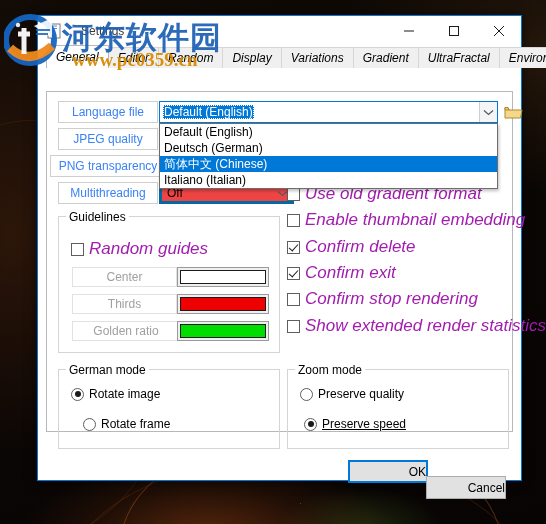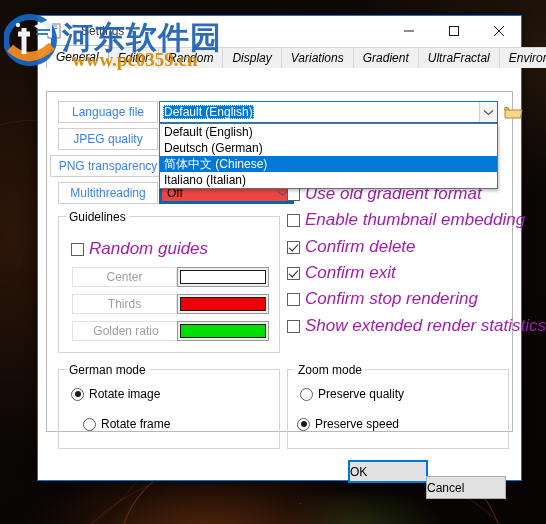--- a/index.html
+++ b/index.html
@@ -319,21 +319,21 @@
   .dlgbtn {
     position: absolute;
     width: 80px; height: 23px;
     background: #e1e1e1;
     border: 1px solid #adadad;
     box-sizing: border-box;
     font-size: 12px;
     color: #000;
     display: flex;
     align-items: center;
-    justify-content: flex-start;
+    justify-content: flex-end;
   }
   .dlgbtn.default {
     border: 2px solid #0078d7;
     background: #e1e1e1;
   }
 
   
   #watermark {
     position: absolute;
     left: 0; top: 0;
@@ -515,21 +515,21 @@
         <span class="rdlabel">Rotate frame</span>
       </div>
     </div>
 
     <div class="group" style="left:240px; top:277px; width:222px; height:80px;">
       <div class="gtitle">Zoom mode</div>
       <div class="rdrow" style="left:12px; top:17px;">
         <span class="radio"></span>
         <span class="rdlabel">Preserve quality</span>
       </div>
-      <div class="rdrow" style="left:9px; top:47px;">
+      <div class="rdrow" style="left:16px; top:47px;text-decoration:underline;">
         <span class="radio on"></span>
         <span class="rdlabel">Preserve speed</span>
       </div>
     </div>
 
   </div>
 
   <div class="dlgbtn default" style="left:310px; top:444px;">
     <span>OK</span>
   </div>

